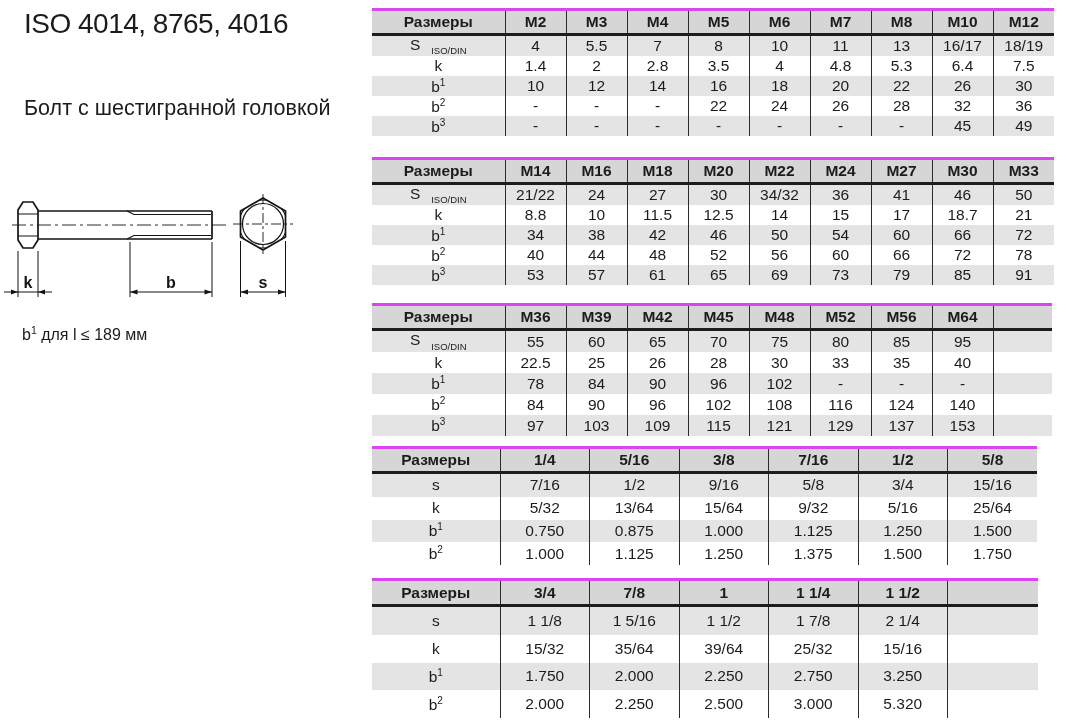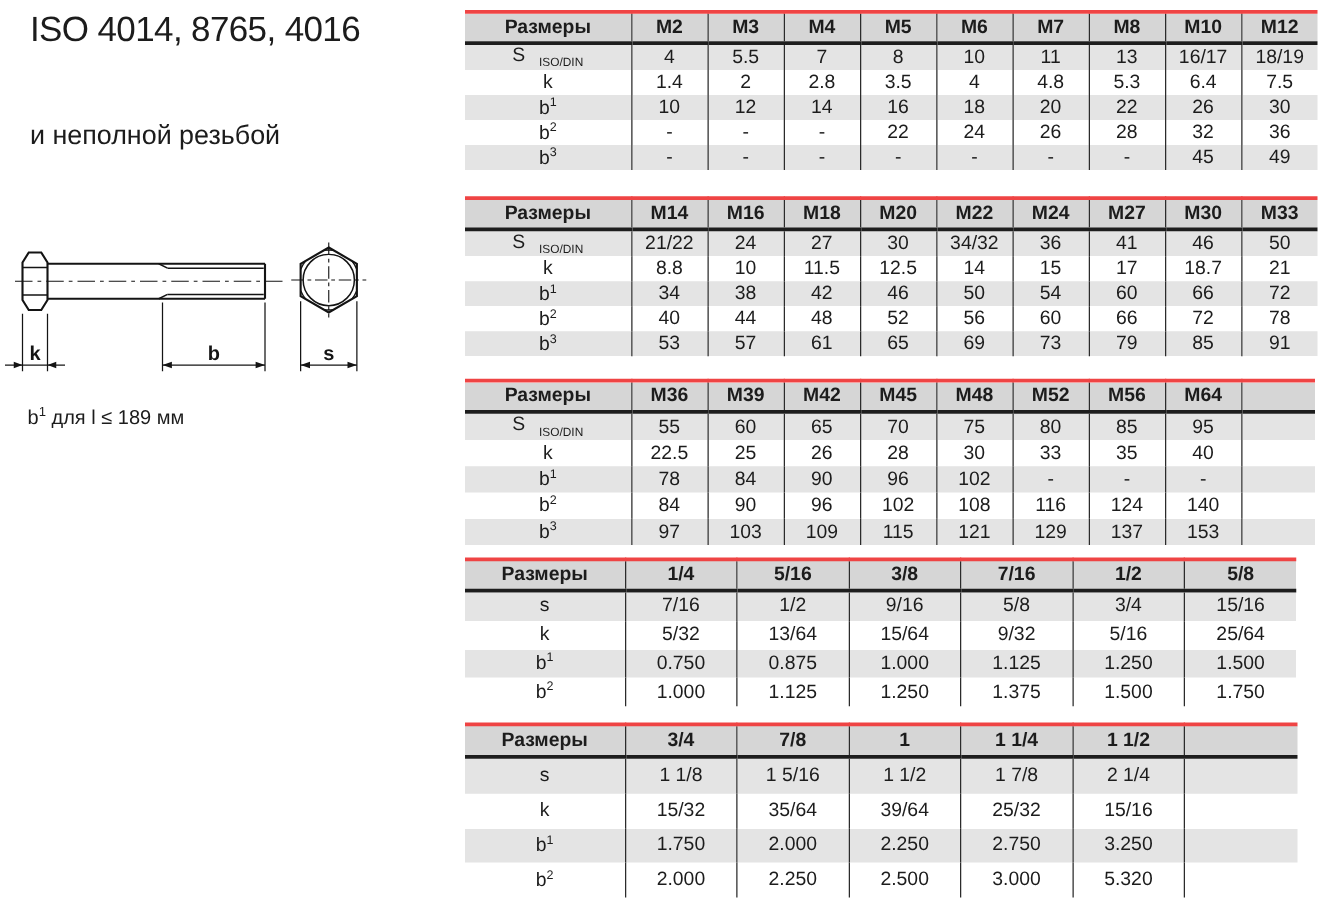--- a/index.html
+++ b/index.html
@@ -21,21 +21,21 @@
   .notes{
     position:absolute;left:22px;top:320px;
     font-size:16px;line-height:20px;
   }
   .notes sup{font-size:10.5px;}
   .drawing{position:absolute;left:0px;top:185px;}
 
   
   table{
     border-collapse:collapse;position:absolute;left:372px;
-    table-layout:fixed;border-top:3px solid #ef4444;
+    table-layout:fixed;border-top:3px solid #d946ef;
   }
   th,td{
     padding:0;text-align:center;vertical-align:middle;
     font-size:15.5px;overflow:hidden;white-space:nowrap;
   }
   thead th{
     background:#d6d6d6;font-weight:bold;
     border-bottom:3px solid #1d1d1d;
   }
   th:not(:first-child),td:not(:first-child){border-left:1.4px solid #2b2b2b;}
@@ -50,21 +50,21 @@
   .t5{top:578px;} .t5 th{height:23px;} .t5 td{height:27.8px;}
 </style>
 </head>
 <body>
 
 <div class="titleblock">
   <div>ISO 4014, 8765, 4016</div>
 </div>
 
 <div class="subtitle">
-  <div>и неполной резьбой</div>
+  <div>Болт с шестигранной головкой</div>
 </div>
 
 <svg class="drawing" width="320" height="130" viewBox="0 0 320 130">
   <g stroke="#141414" fill="none" stroke-width="1.7">
 
     <path d="M18 25 L23 17 L33 17 L38 25 L38 55 L33 63 L23 63 L18 55 Z"></path>
     <path d="M18 29 H38 M18 51 H38" stroke-width="1.2"></path>
 
     <path d="M38 26 H212 M38 54 H212 M212 26 V54"></path>
 

